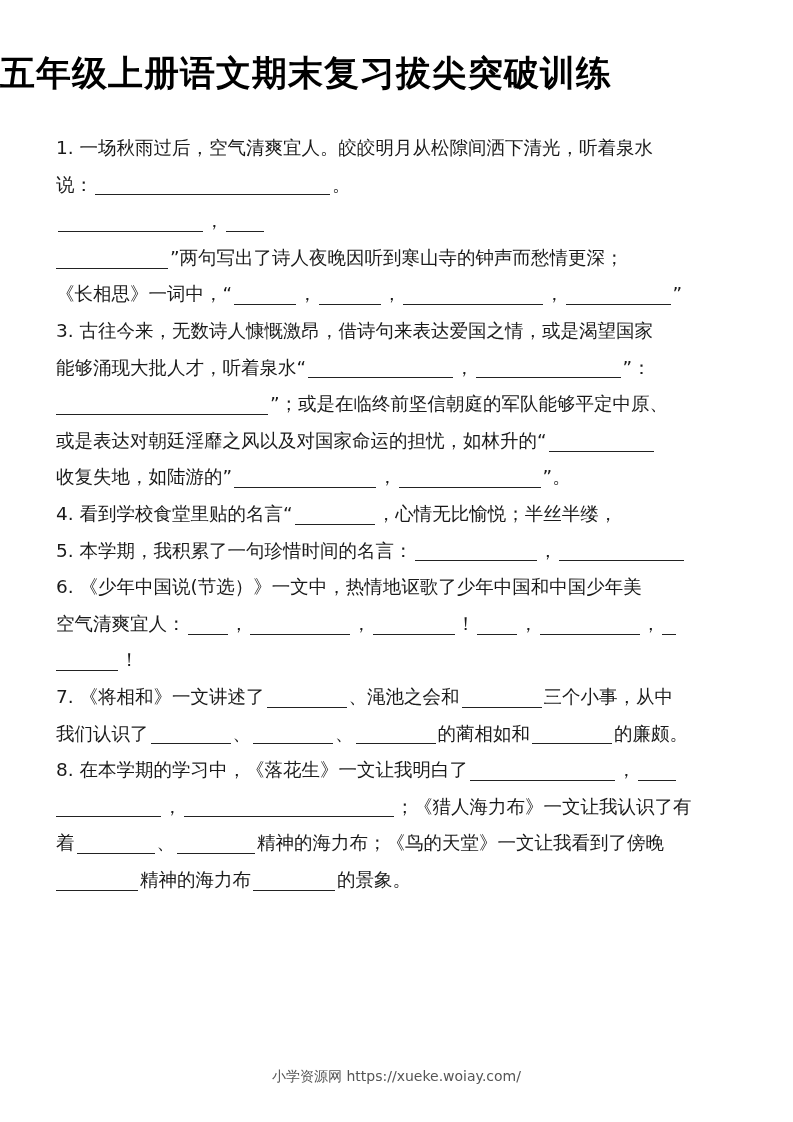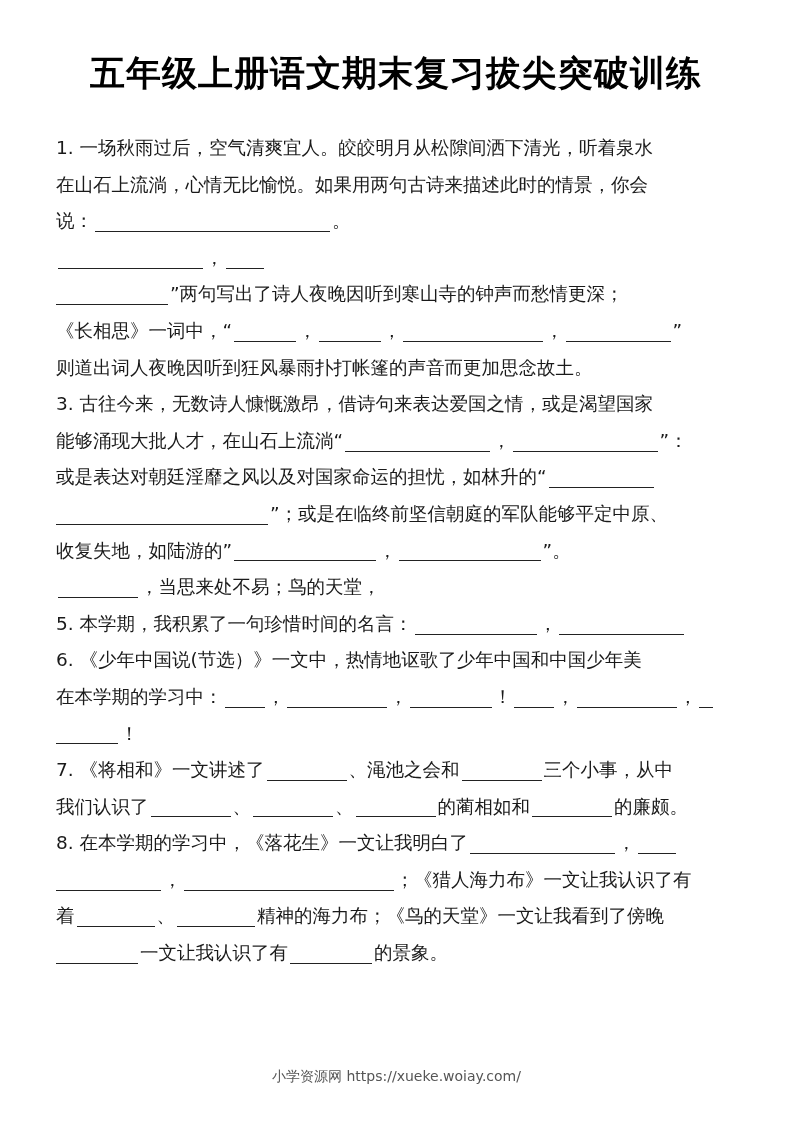--- a/index.html
+++ b/index.html
@@ -1,40 +1,37 @@
 <!DOCTYPE html>
 <html><head>
   <meta charset="utf-8">
   <style>
     html, body { margin: 0; padding: 0; background: #ffffff; }
     body { width: 793px; height: 1122px; position: relative; overflow: hidden;
       font-family: "DejaVu Sans", "Liberation Sans", sans-serif; color: #1a1a1a; }
-    .title { position: absolute; left: 0; top: 50px; width: 702px; text-align: right;
+    .title { position: absolute; left: 0; top: 50px; width: 702px; text-align: left;
       font-size: 35px; font-weight: bold; letter-spacing: 1px; color: #000; }
     .content { position: absolute; left: 56px; top: 130px; width: 686px; }
     .line { height: 36.6px; line-height: 36.6px; font-size: 18.5px; white-space: nowrap;
       display: flex; align-items: center; }
     .line.justify { justify-content: space-between; }
     .blank { display: inline-block; border-bottom: 1.4px solid #222; height: 20px;
       margin: 0 2px; vertical-align: baseline; }
     .footer { position: absolute; left: 0; width: 793px; top: 1068px; text-align: center;
       font-size: 14px; color: #555; }
   </style>
 </head>
 <body>
 
 <div class="title">五年级上册语文期末复习拔尖突破训练</div>
 
 <div class="content">
 
   <div class="line justify">
       <span>1. 一场秋雨过后，空气清爽宜人。皎皎明月从松隙间洒下清光，听着泉水</span>
-    </div>
-  <div class="line justify">
-      <span>在山石上流淌，心情无比愉悦。如果用两句古诗来描述此时的情景，你会</span>
     </div>
   <div class="line">
     <span>说：</span>
     <span class="blank" style="width:235px"></span>
     <span>。</span>
   </div>
 
   <div class="line">
     <span class="blank" style="width:145px"></span>
     <span>，</span>
@@ -48,67 +45,65 @@
     <span>《长相思》一词中，“</span>
     <span class="blank" style="width:62px"></span>
     <span>，</span>
     <span class="blank" style="width:62px"></span>
     <span>，</span>
     <span class="blank" style="width:140px"></span>
     <span>，</span>
     <span class="blank" style="width:105px"></span>
     <span>”</span>
   </div>
-  <div class="line">
-      <span>则道出词人夜晚因听到狂风暴雨扑打帐篷的声音而更加思念故土。</span>
-    </div>
 
   <div class="line justify">
       <span>3. 古往今来，无数诗人慷慨激昂，借诗句来表达爱国之情，或是渴望国家</span>
     </div>
   <div class="line">
-    <span>能够涌现大批人才，在山石上流淌“</span>
+    <span>能够涌现大批人才，听着泉水“</span>
     <span class="blank" style="width:145px"></span>
     <span>，</span>
     <span class="blank" style="width:145px"></span>
     <span>”：</span>
   </div>
   <div class="line">
+    <span class="blank" style="width:212px;margin-left:0"></span>
+    <span>”；或是在临终前坚信朝庭的军队能够平定中原、</span>
+  </div>
+  <div class="line">
     <span>或是表达对朝廷淫靡之风以及对国家命运的担忧，如林升的“</span>
     <span class="blank" style="width:105px"></span>
-  </div>
-  <div class="line">
-    <span class="blank" style="width:212px;margin-left:0"></span>
-    <span>”；或是在临终前坚信朝庭的军队能够平定中原、</span>
   </div>
   <div class="line">
     <span>收复失地，如陆游的”</span>
     <span class="blank" style="width:142px"></span>
     <span>，</span>
     <span class="blank" style="width:142px"></span>
     <span>”。</span>
   </div>
 
   <div class="line">
+    <span>4. 看到学校食堂里贴的名言“</span>
     <span class="blank" style="width:80px"></span>
-    <span>，当思来处不易；鸟的天堂，</span>
+    <span>，心情无比愉悦；半丝半缕，</span>
   </div>
 
   <div class="line">
     <span>5. 本学期，我积累了一句珍惜时间的名言：</span>
     <span class="blank" style="width:122px"></span>
     <span>，</span>
     <span class="blank" style="width:125px"></span>
   </div>
 
   <div class="line justify">
       <span>6. 《少年中国说(节选）》一文中，热情地讴歌了少年中国和中国少年美</span>
     </div>
   <div class="line">
-    <span>在本学期的学习中：</span>
+    <span>空气清爽宜人：</span>
     <span class="blank" style="width:40px"></span>
     <span>，</span>
     <span class="blank" style="width:100px"></span>
     <span>，</span>
     <span class="blank" style="width:82px"></span>
     <span>！</span>
     <span class="blank" style="width:40px"></span>
     <span>，</span>
     <span class="blank" style="width:100px"></span>
     <span>，</span>
@@ -152,19 +147,19 @@
   </div>
   <div class="line">
     <span>着</span>
     <span class="blank" style="width:78px"></span>
     <span>、</span>
     <span class="blank" style="width:78px"></span>
     <span>精神的海力布；《鸟的天堂》一文让我看到了傍晚</span>
   </div>
   <div class="line">
     <span class="blank" style="width:82px;margin-left:0"></span>
-    <span>一文让我认识了有</span>
+    <span>精神的海力布</span>
     <span class="blank" style="width:82px"></span>
     <span>的景象。</span>
   </div>
 </div>
 
 <div class="footer">小学资源网 https://xueke.woiay.com/</div>
 
 </body></html>

